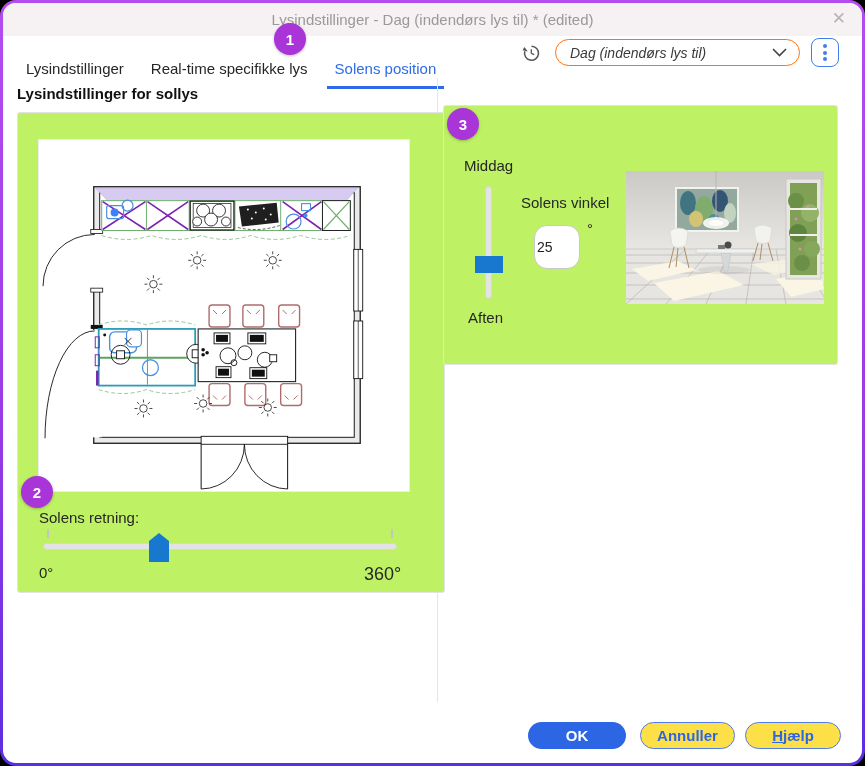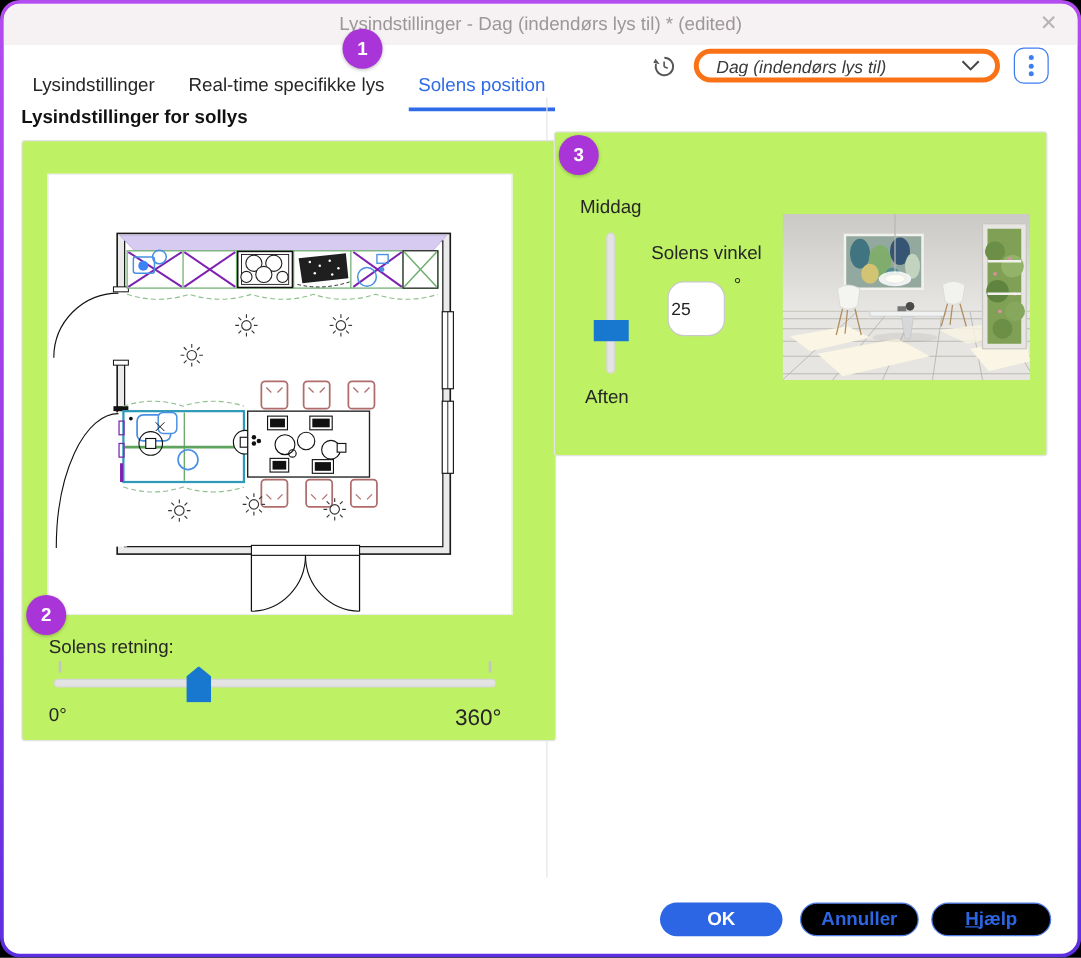--- a/index.html
+++ b/index.html
@@ -18,21 +18,21 @@
   .titlebar{position:absolute;left:0;top:0;right:0;height:33px;background:#f6f1f3;}
   .title{position:absolute;left:0;right:0;top:0;line-height:33px;text-align:center;font-size:15px;color:#9c9799;}
   .close{position:absolute;right:16px;top:5px;font-size:17px;color:#b8b4b6;cursor:pointer;line-height:22px;}
   
   .tabs{position:absolute;left:23px;top:57px;display:flex;gap:27px;}
   .tab{font-size:15px;color:var(--ink);padding-bottom:9px;cursor:pointer;}
   .tab.active{color:var(--blue);border-bottom:3px solid var(--blue);padding-left:8px;padding-right:8px;margin-left:-8px;margin-right:-8px;}
   
   .history{position:absolute;left:518px;top:40px;width:20px;height:20px;cursor:pointer;}
   .dropdown{position:absolute;left:552px;top:36px;width:245px;height:27px;box-sizing:border-box;
-            border:4px solid #f97316;border-radius:14px;background:#fff;display:flex;align-items:center;cursor:pointer;}
+            border:1px solid #f97316;border-radius:14px;background:#fff;display:flex;align-items:center;cursor:pointer;}
   .ddtext{flex:1;padding-left:14px;font-size:14px;font-style:italic;color:#3a3a3a;white-space:nowrap;overflow:hidden;}
   .ddchev{margin-right:12px;}
   .kebab{position:absolute;left:808px;top:35px;width:28px;height:29px;box-sizing:border-box;border:1.5px solid #3f7ef0;
          border-radius:8px;background:#fff;display:flex;flex-direction:column;align-items:center;justify-content:center;gap:2.5px;cursor:pointer;padding:0;}
   .kdot{width:4px;height:4px;border-radius:50%;background:#3f7ef0;}
   
   .vdivider{position:absolute;left:434px;top:75px;width:1px;height:624px;background:#e5e5e5;}
   
   .heading{position:absolute;left:14px;top:82px;font-size:15px;font-weight:bold;color:#111;}
   .groupbox{position:absolute;background:#bef264;border:1px solid var(--box-border);border-radius:3px;box-sizing:border-box;}
@@ -62,21 +62,21 @@
   .badge{position:absolute;width:32px;height:32px;border-radius:50%;background:var(--badge);color:#fff;
          font-size:15px;font-weight:bold;display:flex;align-items:center;justify-content:center;
          box-shadow:0 1px 3px rgba(0,0,0,.25);z-index:5;}
   .badge1{left:271px;top:20px;}
   .badge2{left:18px;top:473px;}
   .badge3{left:444px;top:105px;}
   
   .btn{position:absolute;top:719px;height:27px;border-radius:14px;font-size:15px;font-weight:bold;
        display:flex;align-items:center;justify-content:center;cursor:pointer;box-sizing:border-box;}
   .btn-ok{left:525px;width:98px;background:#2d66e4;color:#fff;border:none;}
-  .btn-outline{background:#000000;color:#2d66e4;border:1.5px solid #4f7ce8;}
+  .btn-outline{background:#fde047;color:#2d66e4;border:1.5px solid #4f7ce8;}
   .btn-cancel{left:637px;width:95px;}
   .btn-help{left:742px;width:96px;}
   .u{text-decoration:underline;}
 </style>
 </head>
 <body>
 
 <div class="frame">
   <div class="dialog">
 

